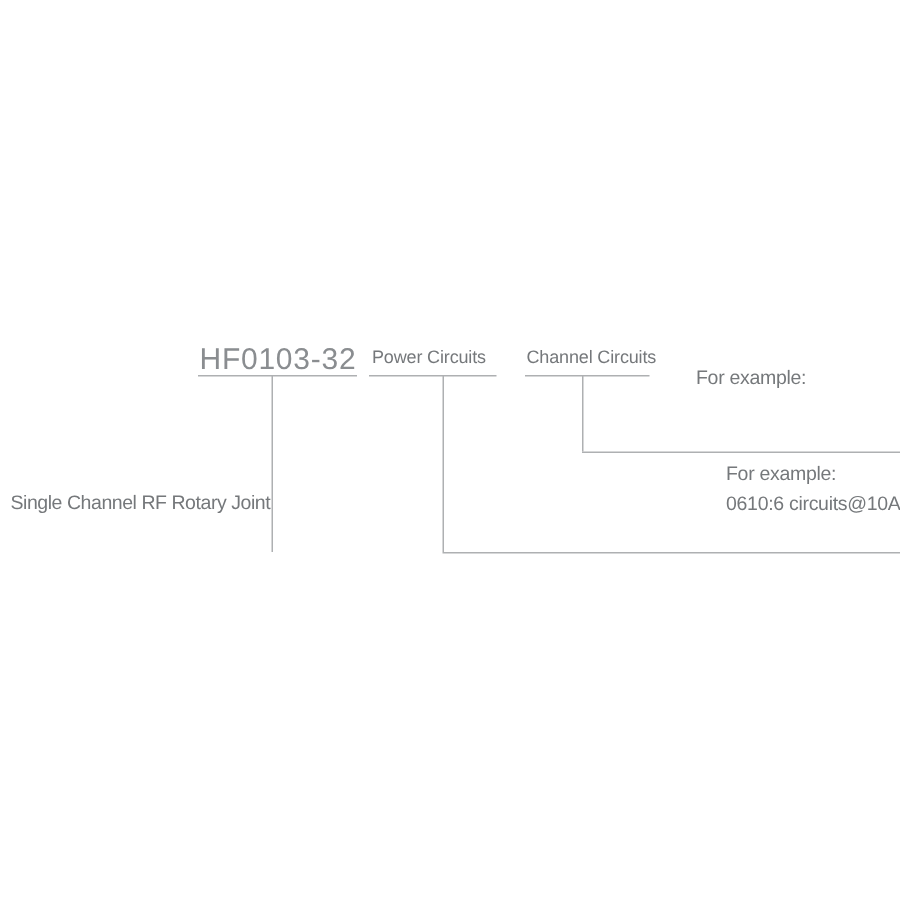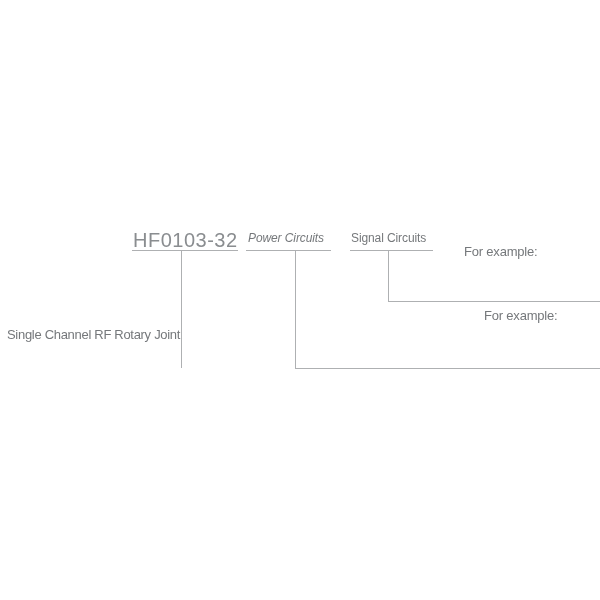--- a/index.html
+++ b/index.html
@@ -29,21 +29,21 @@
     white-space: nowrap;
   }
   .label {
     position: absolute;
     top: 231px;
     font-size: 12px;
     letter-spacing: -0.1px;
     color: var(--text-color);
     white-space: nowrap;
   }
-  .power-label  { left: 248px; font-style: italic; }
+  .power-label  { left: 248px; }
   .signal-label { left: 351px; }
   .h-line, .v-line {
     position: absolute;
     background: var(--line-color);
   }
   .h-line { height: 1px; }
   .v-line { width: 1px; }
   .part-underline   { left: 132px; top: 250px; width: 106px; }
   .part-vline       { left: 181px; top: 250px; height: 118px; }
   .power-underline  { left: 246px; top: 250px; width: 85px; }
@@ -70,30 +70,31 @@
 
   <div class="part-number">HF0103-32</div>
   <div class="h-line part-underline"></div>
   <div class="v-line part-vline"></div>
 
   <div class="label power-label">Power Circuits</div>
   <div class="h-line power-underline"></div>
   <div class="v-line power-vline"></div>
   <div class="h-line power-hline"></div>
 
-  <div class="label signal-label">Signal Circuits</div>
+  <div class="label signal-label">Channel Circuits</div>
   <div class="h-line signal-underline"></div>
   <div class="v-line signal-vline"></div>
   <div class="h-line signal-hline"></div>
 
   <div class="text-block signal-examples">
     <div>For example:</div>
   </div>
 
   <div class="text-block power-examples">
     <div>For example:</div>
+    <div>0610:6 circuits@10A</div>
   </div>
 
   <div class="text-block description">
     <div>Single Channel RF Rotary Joint</div>
   </div>
 
 </div>
 
 </body></html>

